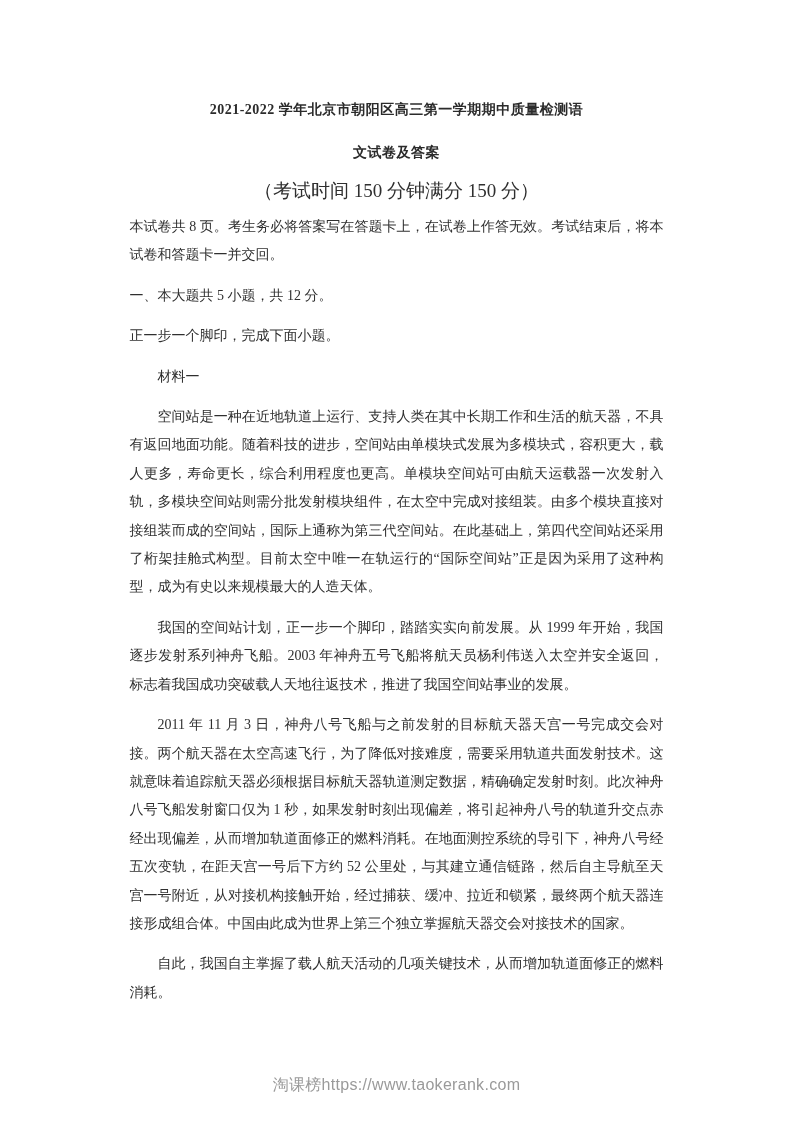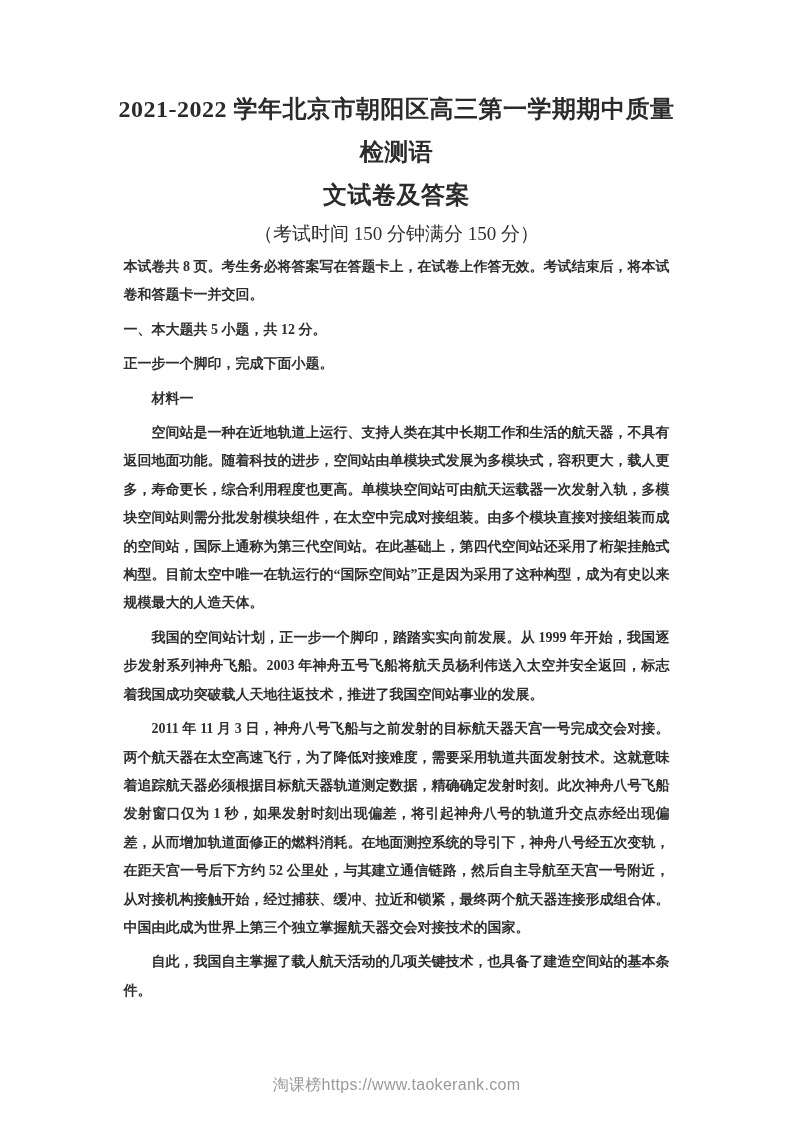--- a/index.html
+++ b/index.html
@@ -17,21 +17,21 @@
     height: 1122px;
     background: #ffffff;
     position: relative;
   }
   .doc {
     width: 558px;
     margin: 0 auto;
     padding-top: 88px;
   }
   .title {
-    font-size: 24px;
+    font-size: 14px;
     font-weight: bold;
     text-align: center;
     line-height: 43px;
     color: #2b2b2b;
     letter-spacing: 0.5px;
   }
   .title .title-line { display: block; }
   .subtitle {
     margin-top: 7px;
     text-align: center;
@@ -39,21 +39,21 @@
     line-height: 20px;
     color: #2f2f2f;
   }
   .content {
     margin-top: 9px;
     font-size: 14px;
     line-height: 28.4px;
     text-align: justify;
     color: #2f2f2f;
   }
-  .content p { margin: 6px; font-weight: bold; }
+  .content p { margin: 12px; }
   .content p.indent { text-indent: 2em; }
   .footer {
     position: absolute;
     left: 0;
     bottom: 26px;
     width: 100%;
     text-align: center;
     font-family: "Liberation Sans", "DejaVu Sans", sans-serif;
     font-size: 16px;
     color: #9a9a9a;
@@ -75,20 +75,20 @@
     <div class="subtitle">（考试时间 150 分钟满分 150 分）</div>
 
     <div class="content">
       <p>本试卷共 8 页。考生务必将答案写在答题卡上，在试卷上作答无效。考试结束后，将本试卷和答题卡一并交回。</p>
       <p>一、本大题共 5 小题，共 12 分。</p>
       <p>正一步一个脚印，完成下面小题。</p>
       <p class="indent">材料一</p>
       <p class="indent">空间站是一种在近地轨道上运行、支持人类在其中长期工作和生活的航天器，不具有返回地面功能。随着科技的进步，空间站由单模块式发展为多模块式，容积更大，载人更多，寿命更长，综合利用程度也更高。单模块空间站可由航天运载器一次发射入轨，多模块空间站则需分批发射模块组件，在太空中完成对接组装。由多个模块直接对接组装而成的空间站，国际上通称为第三代空间站。在此基础上，第四代空间站还采用了桁架挂舱式构型。目前太空中唯一在轨运行的“国际空间站”正是因为采用了这种构型，成为有史以来规模最大的人造天体。</p>
       <p class="indent">我国的空间站计划，正一步一个脚印，踏踏实实向前发展。从 1999 年开始，我国逐步发射系列神舟飞船。2003 年神舟五号飞船将航天员杨利伟送入太空并安全返回，标志着我国成功突破载人天地往返技术，推进了我国空间站事业的发展。</p>
       <p class="indent">2011 年 11 月 3 日，神舟八号飞船与之前发射的目标航天器天宫一号完成交会对接。两个航天器在太空高速飞行，为了降低对接难度，需要采用轨道共面发射技术。这就意味着追踪航天器必须根据目标航天器轨道测定数据，精确确定发射时刻。此次神舟八号飞船发射窗口仅为 1 秒，如果发射时刻出现偏差，将引起神舟八号的轨道升交点赤经出现偏差，从而增加轨道面修正的燃料消耗。在地面测控系统的导引下，神舟八号经五次变轨，在距天宫一号后下方约 52 公里处，与其建立通信链路，然后自主导航至天宫一号附近，从对接机构接触开始，经过捕获、缓冲、拉近和锁紧，最终两个航天器连接形成组合体。中国由此成为世界上第三个独立掌握航天器交会对接技术的国家。</p>
-      <p class="indent">自此，我国自主掌握了载人航天活动的几项关键技术，也具备了建造空间站的基本条件。</p>
+      <p class="indent">自此，我国自主掌握了载人航天活动的几项关键技术，从而增加轨道面修正的燃料消耗。</p>
     </div>
   </div>
 
   <div class="footer">
     <span class="site-name">淘课榜</span><span>https://www.taokerank.com</span>
   </div>
 </div>
 
 </body></html>

